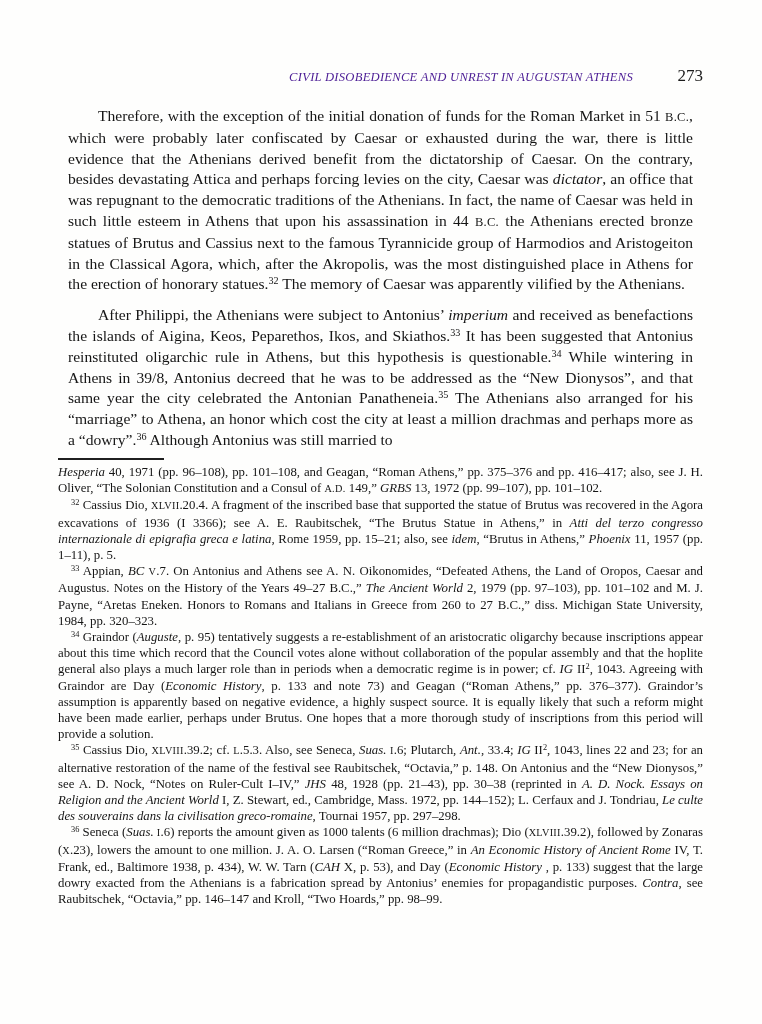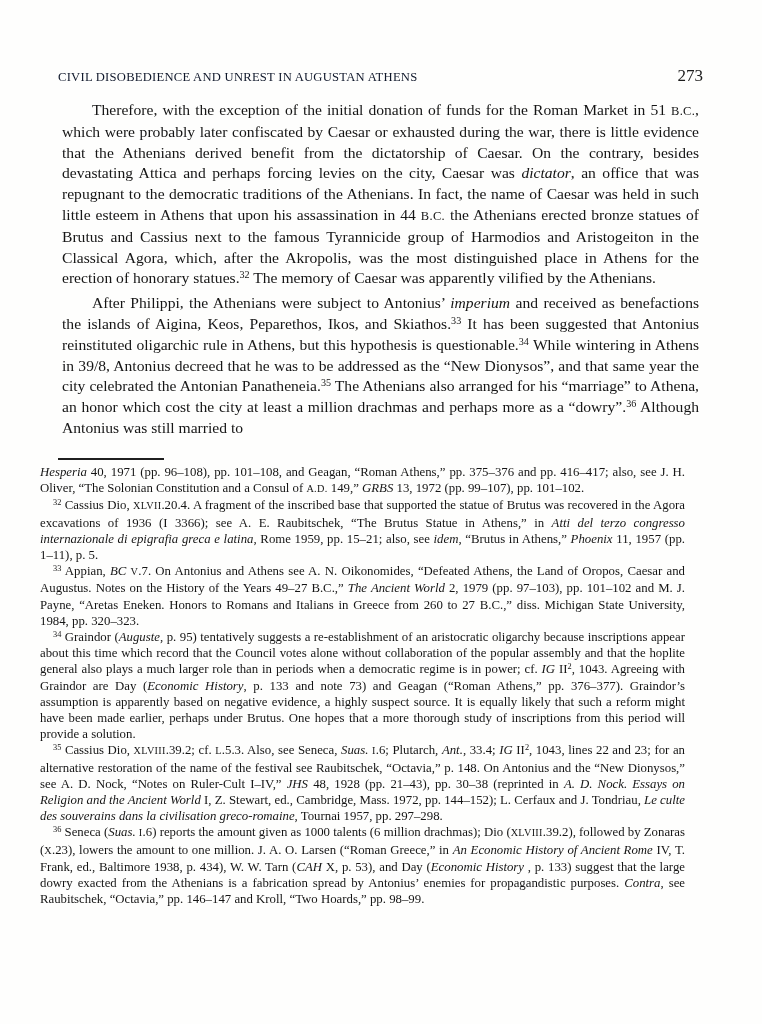--- a/index.html
+++ b/index.html
@@ -10,39 +10,39 @@
     overflow:hidden;
     font-family:"Liberation Serif","DejaVu Serif",serif;
     color:#151515;
     margin:0 auto;
   }
   .running-head{
     position:absolute;top:66px;left:58px;width:645px;
     display:flex;align-items:baseline;
   }
   .head-title{
-    flex:1;text-align:left;
+    flex:1;text-align:right;
     font-size:12.6px;letter-spacing:0.25px;
-    color:#0f172a;white-space:nowrap;
+    color:#4c1d95;white-space:nowrap;font-style:italic;
   }
   .page-number{
     width:70px;text-align:right;font-size:17px;color:#1b1b1b;
   }
   .body-text{
     position:absolute;top:96px;left:58px;width:645px;
     font-size:15.6px;line-height:20.8px;
     text-align:justify;
   }
-  .body-text p{margin:4px;text-indent:30px;font-family:Liberation Serif, serif;}
+  .body-text p{margin:10px;text-indent:30px;font-family:Liberation Serif, serif;}
   .fn-rule{
     position:absolute;top:458px;left:58px;
     width:106px;height:1.6px;background:#1f1f1f;
   }
   .footnotes{
-    position:absolute;top:464px;left:40px;width:645px;
+    position:absolute;top:464px;left:58px;width:645px;
     font-size:12.8px;line-height:16.2px;
     text-align:justify;
   }
   .footnotes p{margin:0;text-indent:13px;}
   .footnotes p.fn-cont{text-indent:0;}
   .seg-i{font-style:italic;}
   .seg-sc{font-size:80%;letter-spacing:0.3px;}
   sup.seg-sup{
     font-size:65%;line-height:0;
     vertical-align:baseline;position:relative;top:-0.5em;

